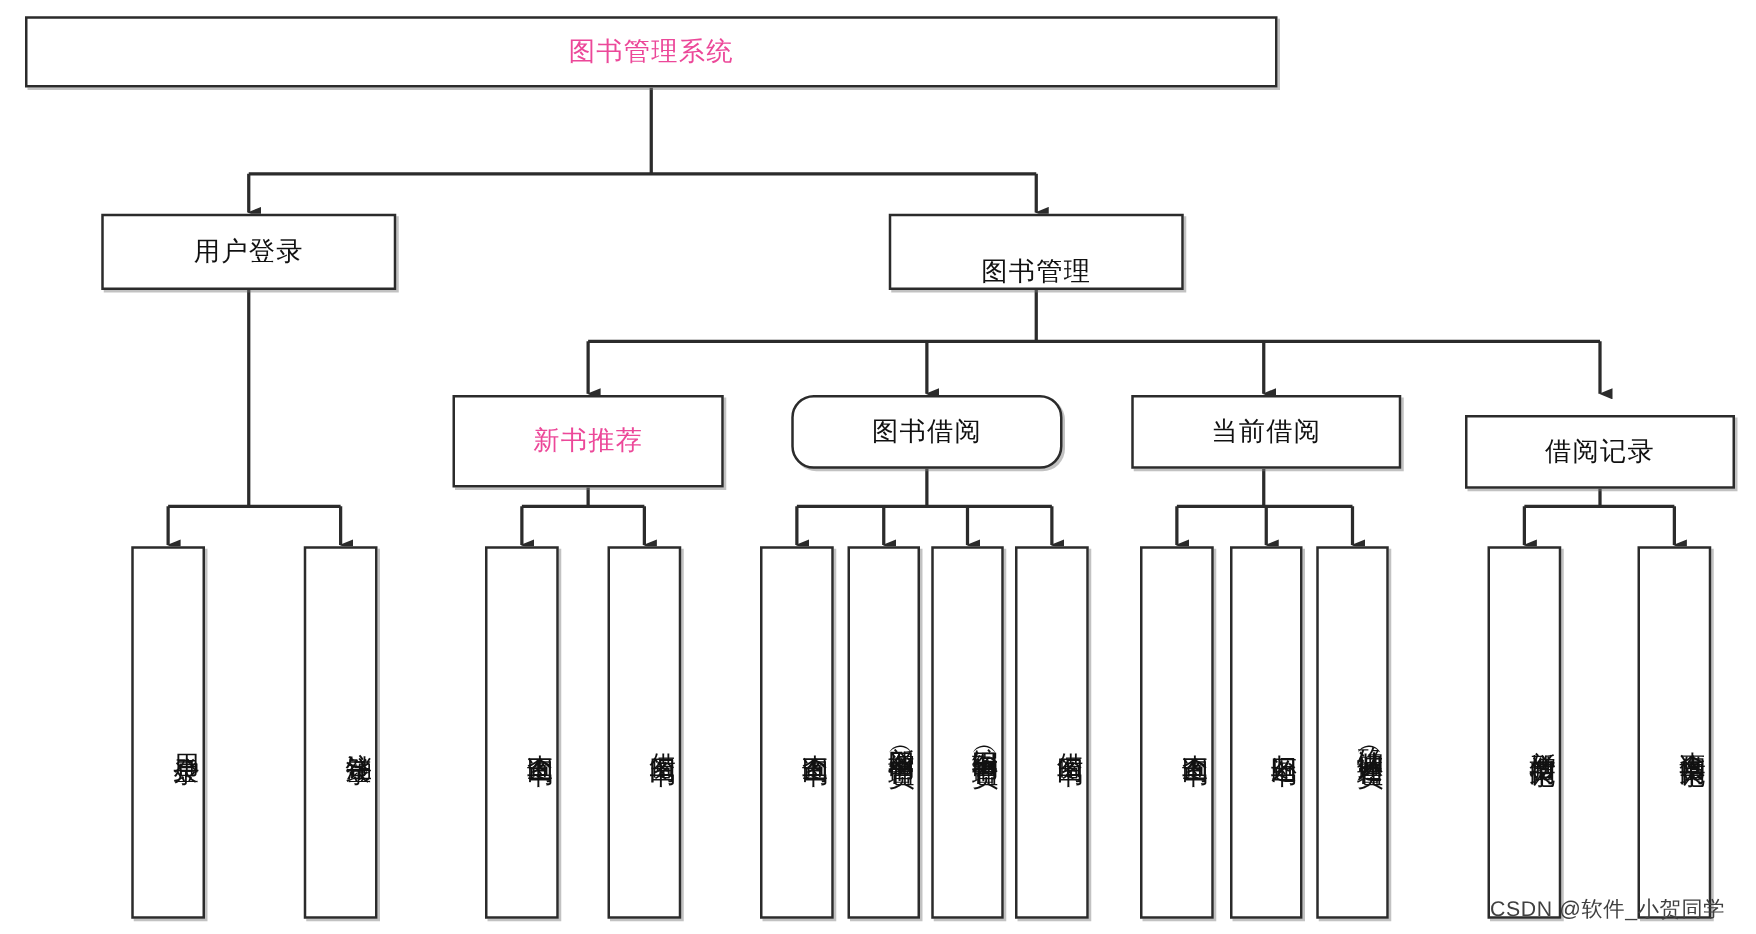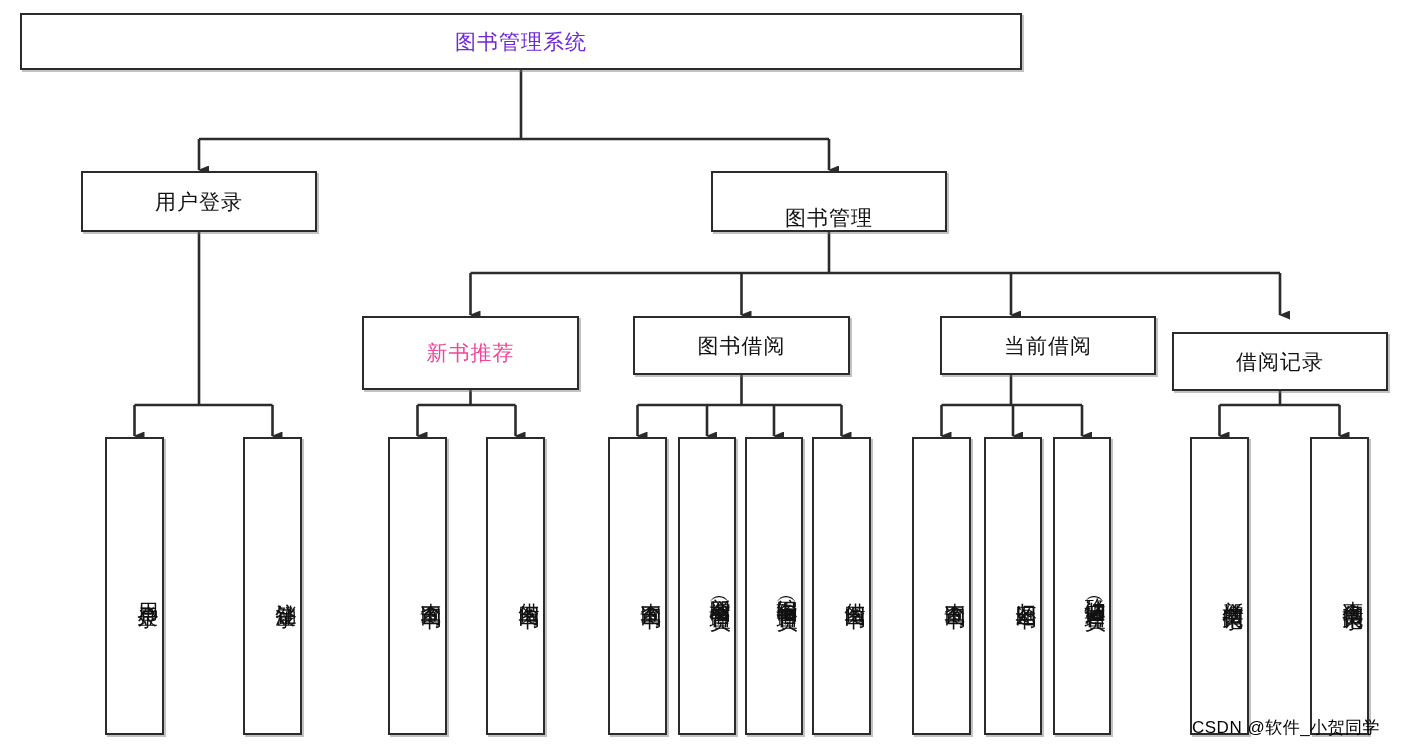--- a/index.html
+++ b/index.html
@@ -104,36 +104,36 @@
         <line x1="941.5" y1="405" x2="941.5" y2="436" stroke="#2b2b2b" stroke-width="2.6" marker-end="url(#arrowhead)"></line>
         <line x1="1013" y1="405" x2="1013" y2="436" stroke="#2b2b2b" stroke-width="2.6" marker-end="url(#arrowhead)"></line>
         <line x1="1082" y1="405" x2="1082" y2="436" stroke="#2b2b2b" stroke-width="2.6" marker-end="url(#arrowhead)"></line>
         <line x1="1280" y1="375" x2="1280" y2="405" stroke="#2b2b2b" stroke-width="2.6"></line>
         <line x1="1219.5" y1="405" x2="1339.5" y2="405" stroke="#2b2b2b" stroke-width="2.6"></line>
         <line x1="1219.5" y1="405" x2="1219.5" y2="436" stroke="#2b2b2b" stroke-width="2.6" marker-end="url(#arrowhead)"></line>
         <line x1="1339.5" y1="405" x2="1339.5" y2="436" stroke="#2b2b2b" stroke-width="2.6" marker-end="url(#arrowhead)"></line>
       </g>
   </svg>
   <div id="nodes">
-      <div class="node horiz" style="left: 20px; top: 13px; width: 1002px; height: 57px; border-color: rgb(43, 43, 43); background: rgb(255, 255, 255); color: #6d28d9;">
+      <div class="node horiz" style="left: 20px; top: 13px; width: 1002px; height: 57px; border-color: rgb(43, 43, 43); background: rgb(255, 255, 255); color: #ec4899;">
         <span>图书管理系统</span>
       </div>
       <div class="node horiz" style="left: 81px; top: 171px; width: 236px; height: 61px; border-color: rgb(43, 43, 43); background: rgb(255, 255, 255); color: rgb(17, 17, 17);">
         <span>用户登录</span>
       </div>
       <div class="node horiz" style="left: 711px; top: 171px; width: 236px; height: 61px; border-color: rgb(43, 43, 43); background: rgb(255, 255, 255); color: rgb(17, 17, 17); align-items: flex-end;">
         <span>图书管理</span>
       </div>
       <div class="node horiz" style="left: 362px; top: 316px; width: 217px; height: 74px; border-color: rgb(43, 43, 43); background: rgb(255, 255, 255); color: #ec4899;">
         <span>新书推荐</span>
       </div>
-      <div class="node horiz" style="left: 633px; top: 316px; width: 217px; height: 59px; border-color: rgb(43, 43, 43); background: rgb(255, 255, 255); color: rgb(17, 17, 17);">
+      <div class="node horiz" style="left: 633px; top: 316px; width: 217px; height: 59px; border-color: rgb(43, 43, 43); background: rgb(255, 255, 255); color: rgb(17, 17, 17); border-radius: 18px;">
         <span>图书借阅</span>
       </div>
-      <div class="node horiz" style="left: 940px; top: 316px; width: 216px; height: 59px; border-color: rgb(43, 43, 43); background: rgb(255, 255, 255); color: rgb(17, 17, 17);">
+      <div class="node horiz" style="left: 905px; top: 316px; width: 216px; height: 59px; border-color: rgb(43, 43, 43); background: rgb(255, 255, 255); color: rgb(17, 17, 17);">
         <span>当前借阅</span>
       </div>
       <div class="node horiz" style="left: 1172px; top: 332px; width: 216px; height: 59px; border-color: rgb(43, 43, 43); background: rgb(255, 255, 255); color: rgb(17, 17, 17);">
         <span>借阅记录</span>
       </div>
       <div class="node vert" style="left: 105px; top: 437px; width: 59px; height: 298px; border-color: rgb(43, 43, 43); background: rgb(255, 255, 255); color: rgb(17, 17, 17);">
         <span class="vlabel">用户登录</span>
       </div>
       <div class="node vert" style="left: 243px; top: 437px; width: 59px; height: 298px; border-color: rgb(43, 43, 43); background: rgb(255, 255, 255); color: rgb(17, 17, 17);">
         <span class="vlabel">注销登录</span>
@@ -165,14 +165,14 @@
       <div class="node vert" style="left: 1053px; top: 437px; width: 58px; height: 298px; border-color: rgb(43, 43, 43); background: rgb(255, 255, 255); color: rgb(17, 17, 17);">
         <span class="vlabel">确认归还（管理员）</span>
       </div>
       <div class="node vert" style="left: 1190px; top: 437px; width: 59px; height: 298px; border-color: rgb(43, 43, 43); background: rgb(255, 255, 255); color: rgb(17, 17, 17);">
         <span class="vlabel">新增借阅记录</span>
       </div>
       <div class="node vert" style="left: 1310px; top: 437px; width: 59px; height: 298px; border-color: rgb(43, 43, 43); background: rgb(255, 255, 255); color: rgb(17, 17, 17);">
         <span class="vlabel">查询借阅记录</span>
       </div>
     </div>
-  <div class="watermark" style="left: 1192px; top: 716px; color: #000000;">CSDN @软件_小贺同学</div>
+  <div class="watermark" style="left: 1192px; top: 716px; color: #404040;">CSDN @软件_小贺同学</div>
 </div>
 
 </body></html>

